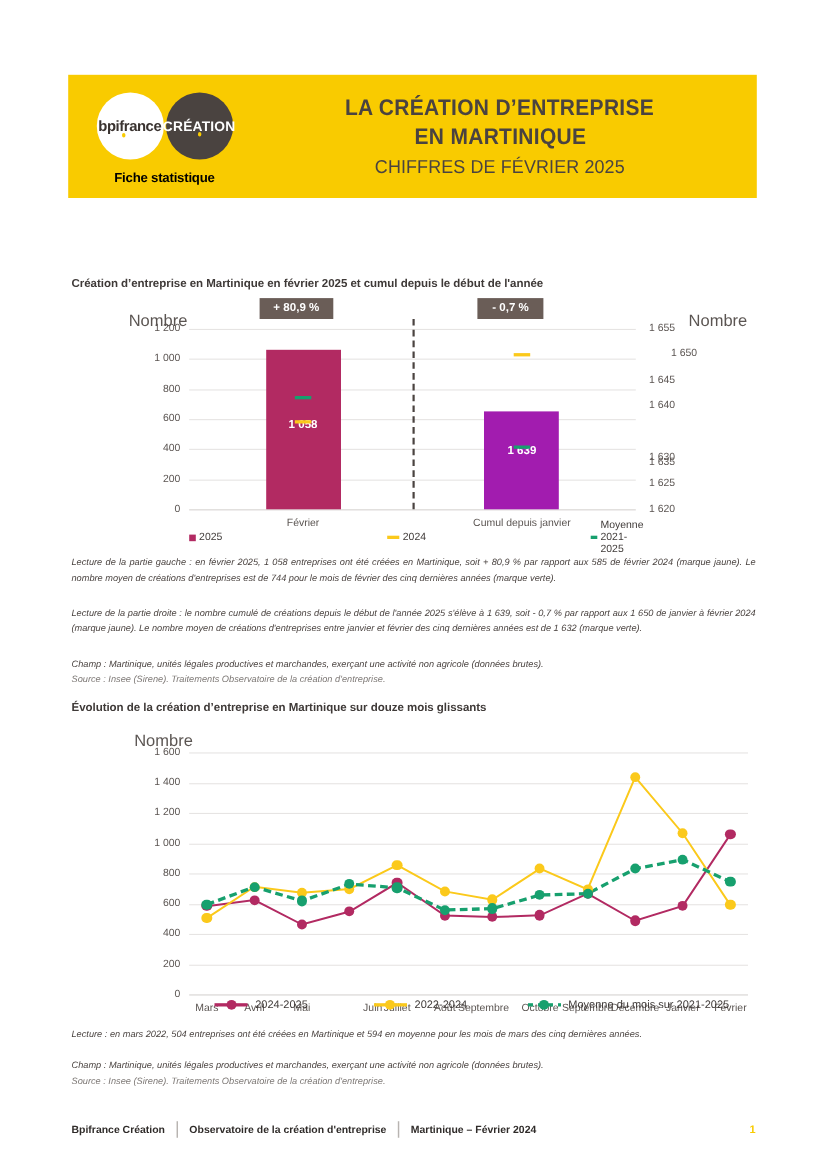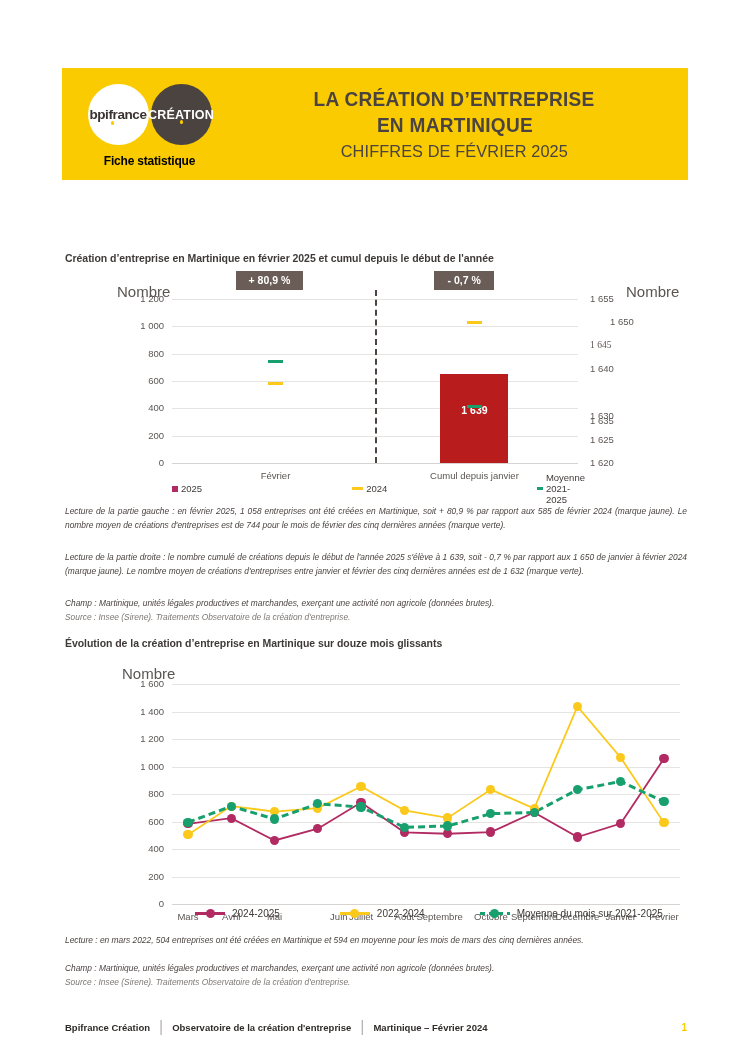--- a/index.html
+++ b/index.html
@@ -203,24 +203,27 @@
         <div class="ytick" style="left: -68px; top: 48.6667px;">800</div>
         <div class="gridline" style="top: 27.3333px;"></div>
         <div class="ytick" style="left: -68px; top: 21.3333px;">1 000</div>
         <div class="gridline" style="top: 0px;"></div>
         <div class="ytick" style="left: -68px; top: -6px;">1 200</div>
         <div class="ytick-r" style="left: 418px; top: 158px;">1 620</div>
         <div class="ytick-r" style="left: 418px; top: 134.571px;">1 625</div>
         <div class="ytick-r" style="left: 418px; top: 111.143px;">1 630</div>
         <div class="ytick-r" style="left: 418px; top: 74px; margin-top: 42px;">1 635</div>
         <div class="ytick-r" style="left: 418px; top: 64.2857px;">1 640</div>
-        <div class="ytick-r" style="left: 418px; top: 40.8571px; font-family: Liberation Serif, serif;">1 645</div>
+        <div class="ytick-r" style="left: 418px; top: 40.8571px;">1 645</div>
         <div class="ytick-r" style="left: 418px; top: 17.4286px; margin-left: 20px;">1 650</div>
         <div class="ytick-r" style="left: 418px; top: -6px;">1 655</div>
-        <div class="bar" style="left: 268.47px; top: 74.9714px; width: 68px; height: 89.0286px; background: #b91c1c;">
+        <div class="bar" style="left: 69.53px; top: 19.4067px; width: 68px; height: 144.593px; background: rgb(178, 42, 98);">
+          <div class="bar-label" style="top: 62px;">1 058</div>
+        </div>
+        <div class="bar" style="left: 268.47px; top: 74.9714px; width: 68px; height: 89.0286px; background: #a21caf;">
           <div class="bar-label" style="top: 30px;">1 639</div>
         </div>
         <div class="mark" style="left: 96.03px; top: 82.55px; background: rgb(251, 201, 27);"></div>
         <div class="mark" style="left: 294.97px; top: 21.9286px; background: rgb(251, 201, 27);"></div>
         <div class="mark" style="left: 96.03px; top: 60.82px; background: rgb(23, 160, 110);"></div>
         <div class="mark" style="left: 294.97px; top: 106.271px; background: rgb(23, 160, 110);"></div>
         <div class="divider-dash" style="left: 203px; top: -9px; height: 173px;"></div>
         <div class="badge" style="left: 63.53px; top: -28px;">+ 80,9 %</div>
         <div class="badge" style="left: 262.47px; top: -28px;">- 0,7 %</div>
         <div class="cat-label" style="left: 23.53px; top: 171px; width: 160px;">Février</div>

